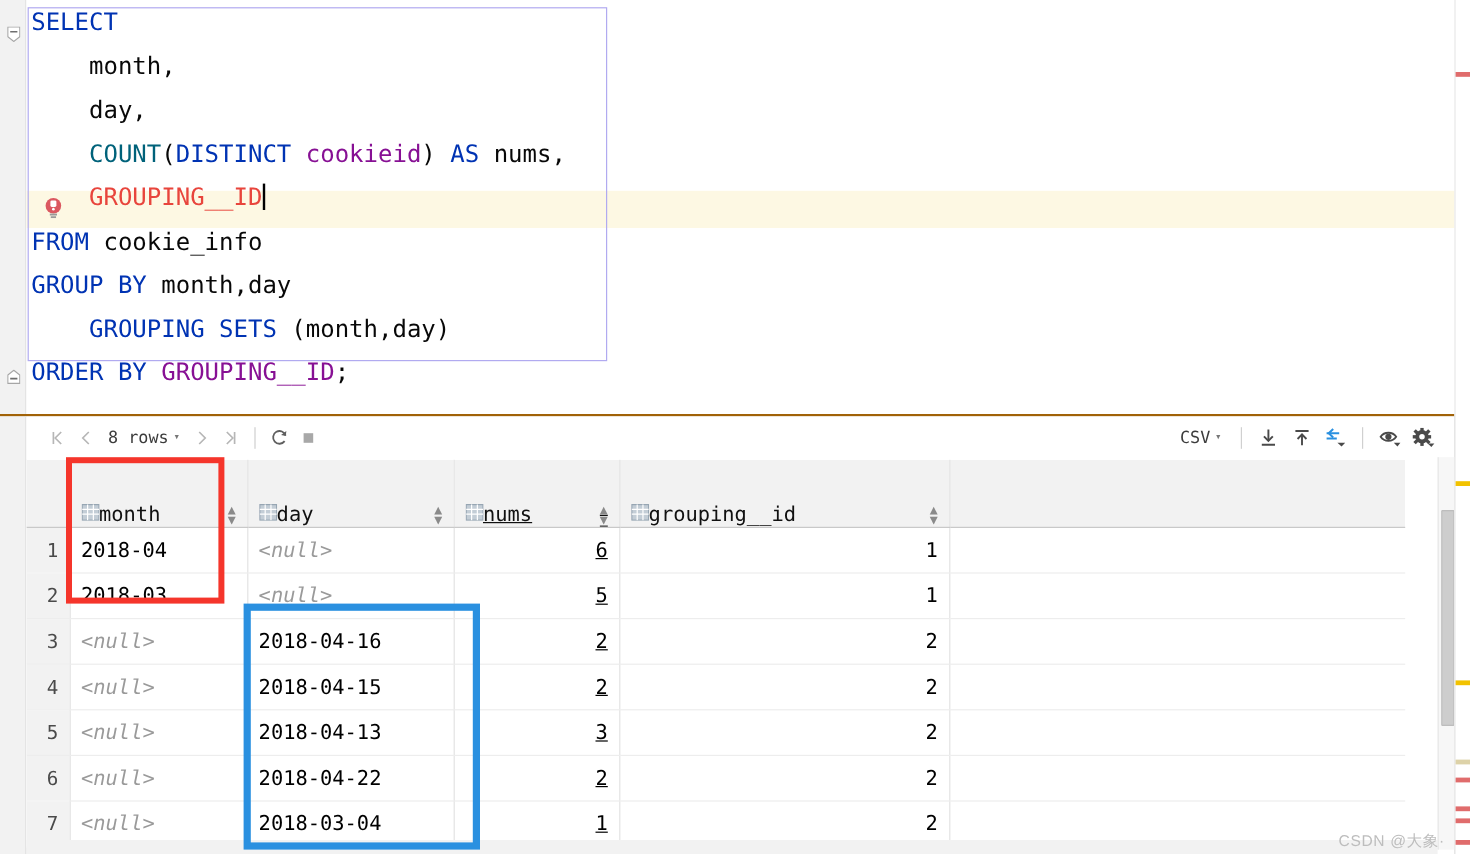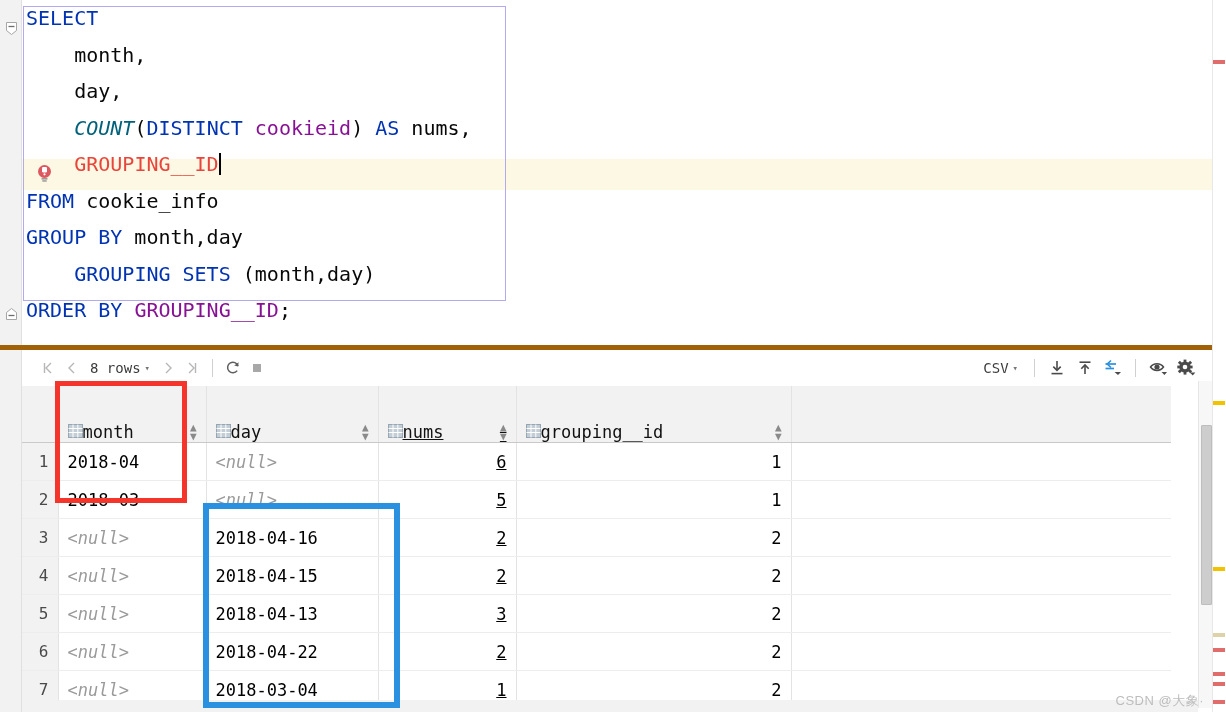--- a/index.html
+++ b/index.html
@@ -40,21 +40,21 @@
 
   .code {
     position: absolute; left: 22px; top: 0; width: 1204px; height: 345px;
     font-family: "DejaVu Sans Mono", monospace;
     font-size: 20px; line-height: 36.5px;
     white-space: pre;
     color: #080808;
   }
   .code .ln { display: block; height: 36.5px; padding-left: 4px; }
   .kw   { color: #0033b3; }
-  .fn   { color: #00627a; font-style: italic; }
+  .fn   { color: #00627a; }
   .id   { color: #871094; text-align: right; }
   .err  { color: #e8453c; }
   .pl   { color: #080808; }
 
   
   .scope-box {
     position: absolute; left: 23px; top: 6px; width: 483px; height: 295px;
     border: 1px solid #b1aaf0;
     pointer-events: none;
   }
@@ -62,21 +62,21 @@
   
   .marker-gutter {
     position: absolute; right: 0; top: 0; width: 14px; height: 712px;
     background: #ffffff; border-left: 1px solid #e8e8e8;
   }
   .mk { position: absolute; right: 1px; width: 12px; height: 4px; }
 
   
   .results {
     position: absolute; left: 0; top: 345px; width: 1212px; height: 367px;
-    background: #ffffff; border-top: 5px solid #a16207;
+    background: #ffffff; border-top: 2px solid #a16207;
   }
   .res-gutter {
     position: absolute; left: 0; top: 0; width: 22px; height: 367px;
     background: #f2f2f2; border-right: 1px solid #e0e0e0;
   }
   .toolbar {
     position: absolute; left: 22px; top: 0; right: 0; height: 36px;
     background: #ffffff; display: flex; align-items: center;
   }
   .tb-left { display: flex; align-items: center; gap: 0; padding-left: 14px; }

